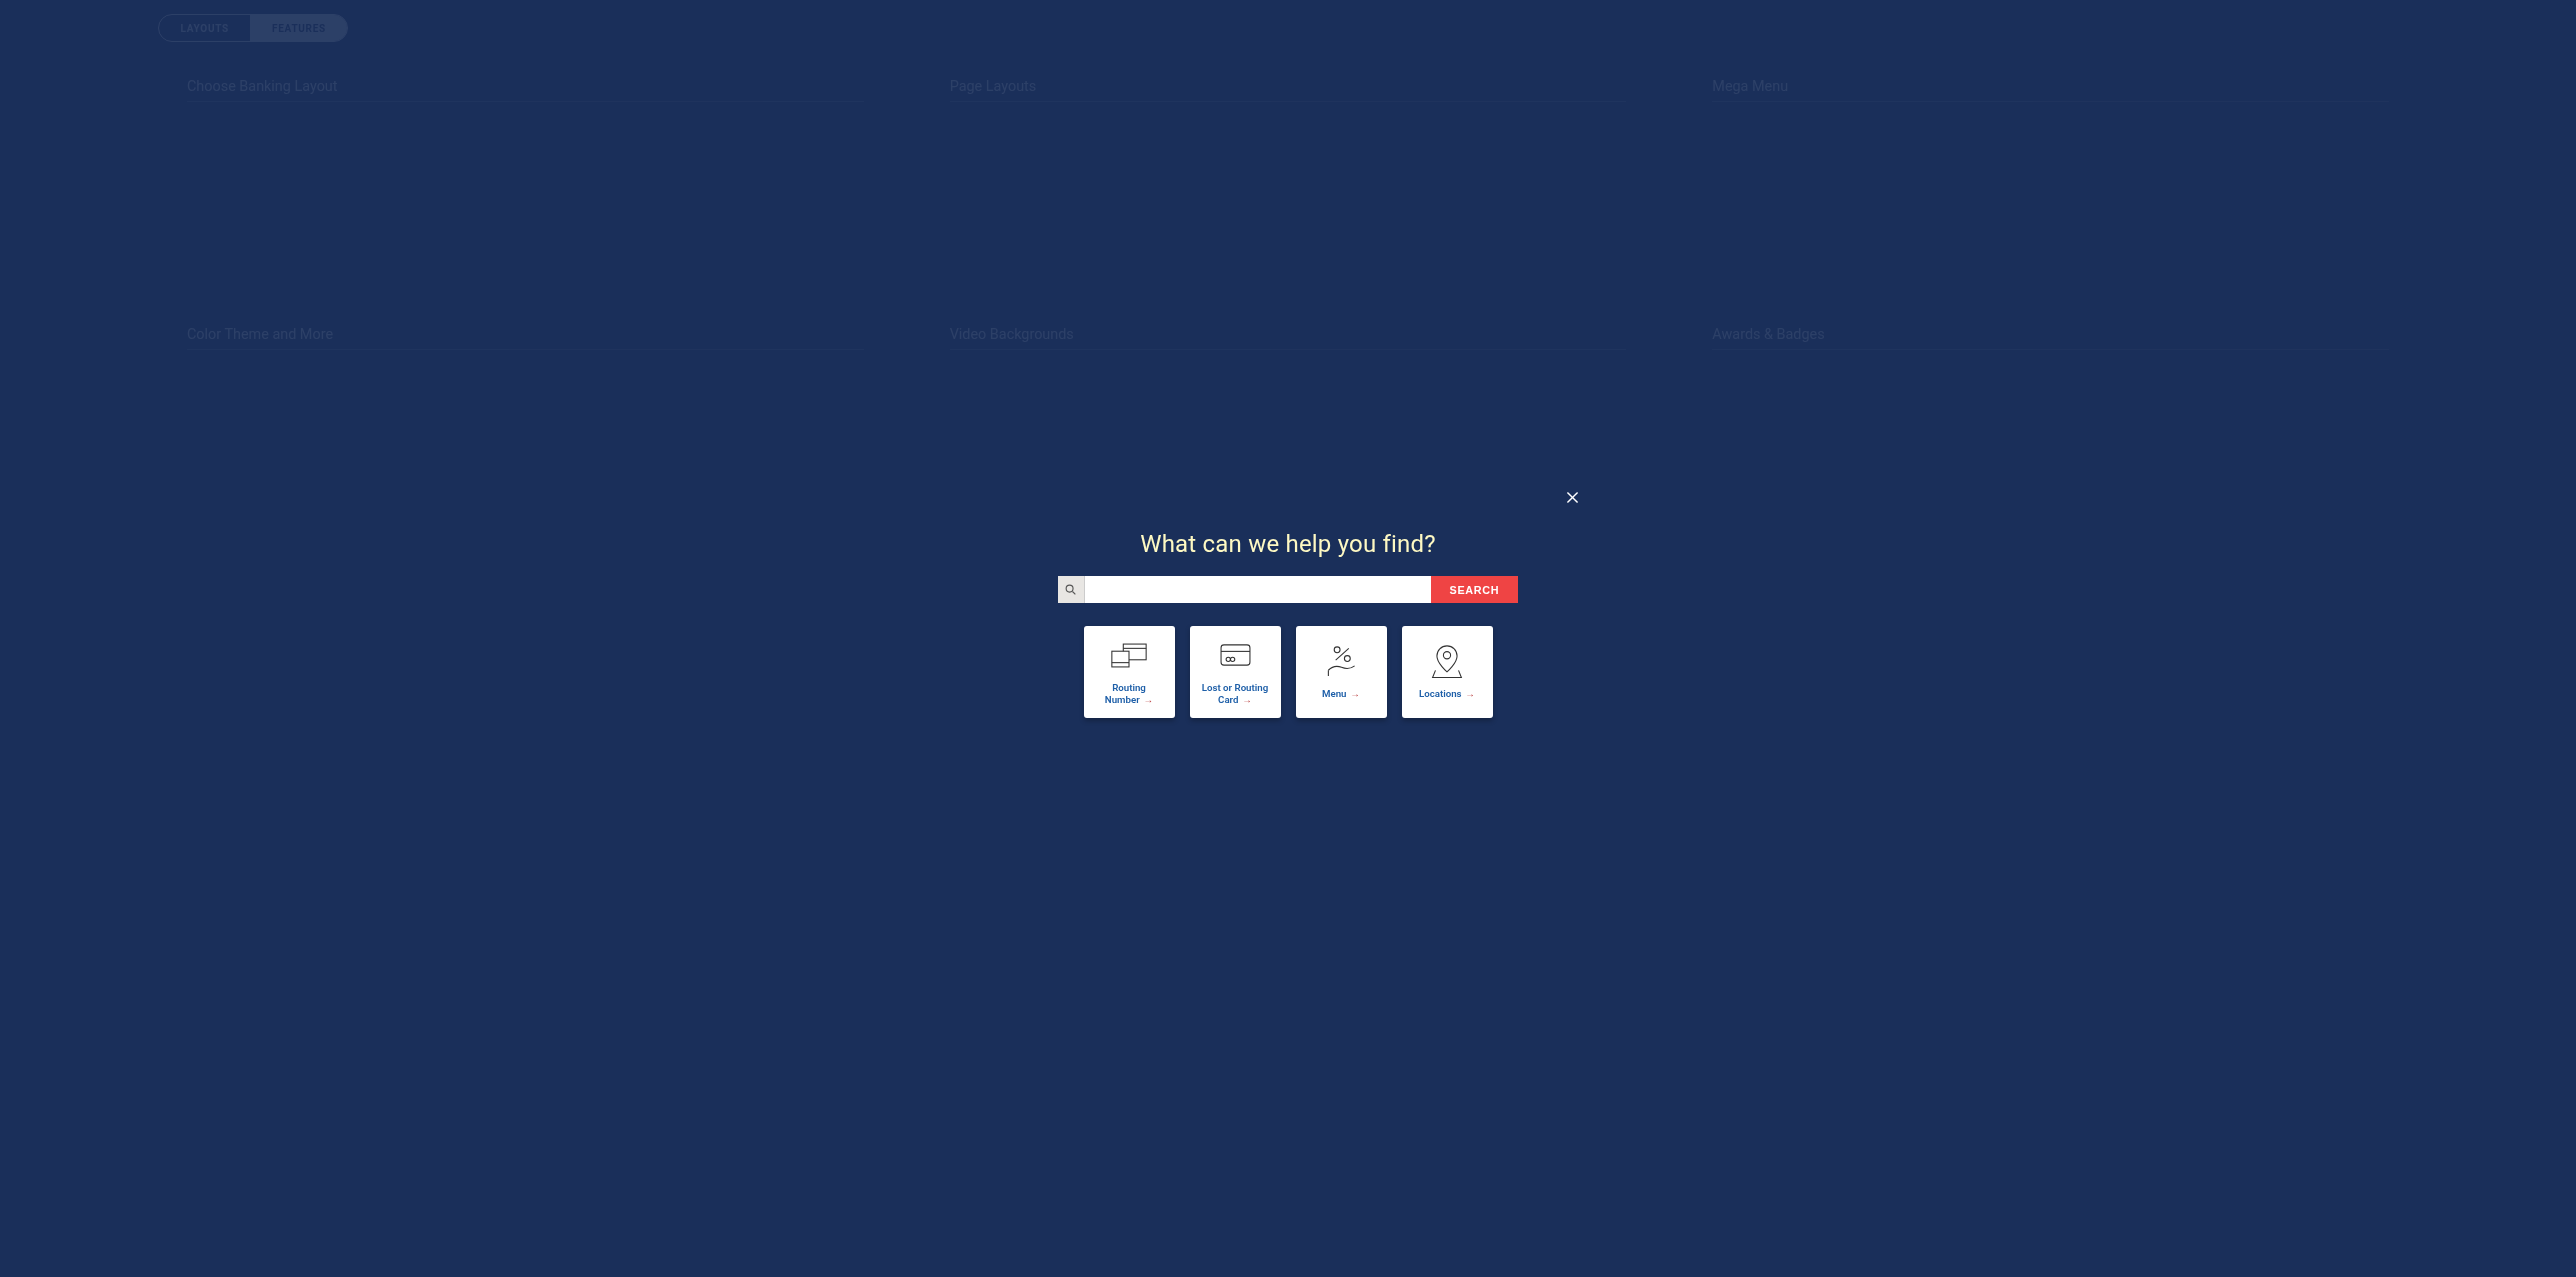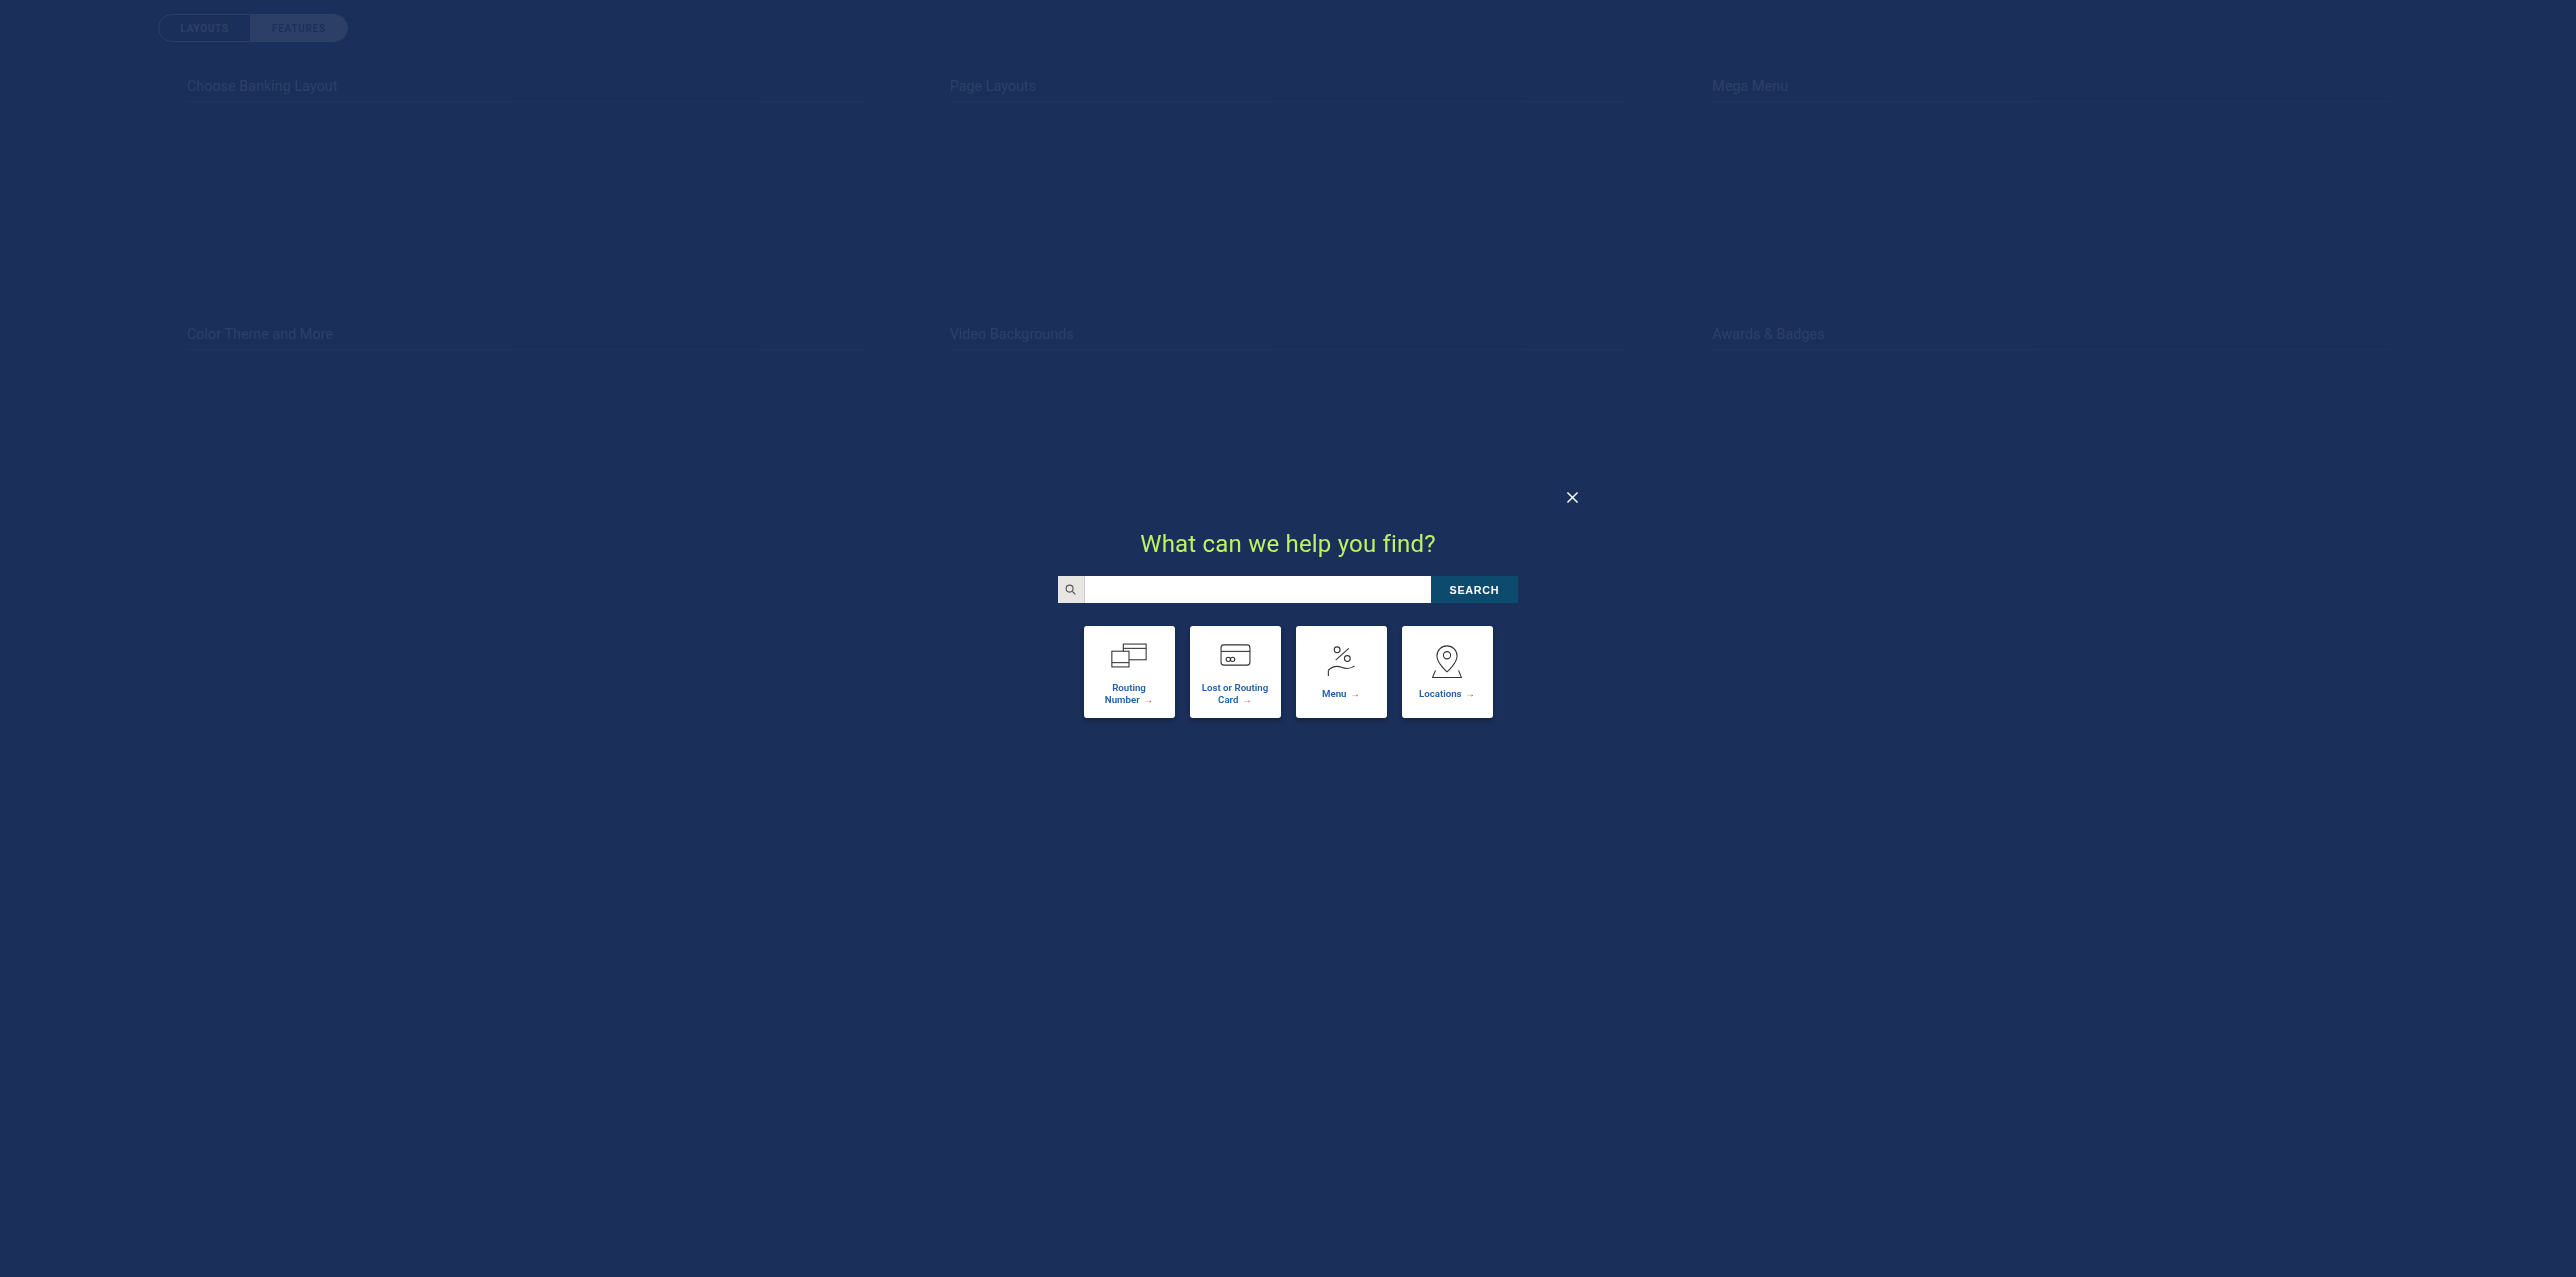--- a/index.html
+++ b/index.html
@@ -109,21 +109,21 @@
       align-items: center;
       justify-content: center;
     }
     
     .close-btn svg {
       width: 13px;
       height: 13px;
     }
     
     .modal-title {
-      color: #bef264;
+      color: #fef9c3;
       font-size: 24px;
       font-weight: 400;
       margin-bottom: 18px;
       letter-spacing: 0.2px;
     }
     
     .search-bar {
       display: flex;
       width: 100%;
       height: 27px;
@@ -150,21 +150,21 @@
     .search-input {
       flex: 1;
       background: #fff;
       border: none;
       padding: 0 8.6px;
       font-size: 10.8px;
       outline: none;
     }
     
     .search-btn {
-      background: #0c4a6e;
+      background: #ef4444;
       color: #fff;
       border: none;
       padding: 0 18.7px;
       font-size: 10.8px;
       font-weight: 700;
       letter-spacing: 0.7px;
       cursor: pointer;
     }
     
     .quick-links {

